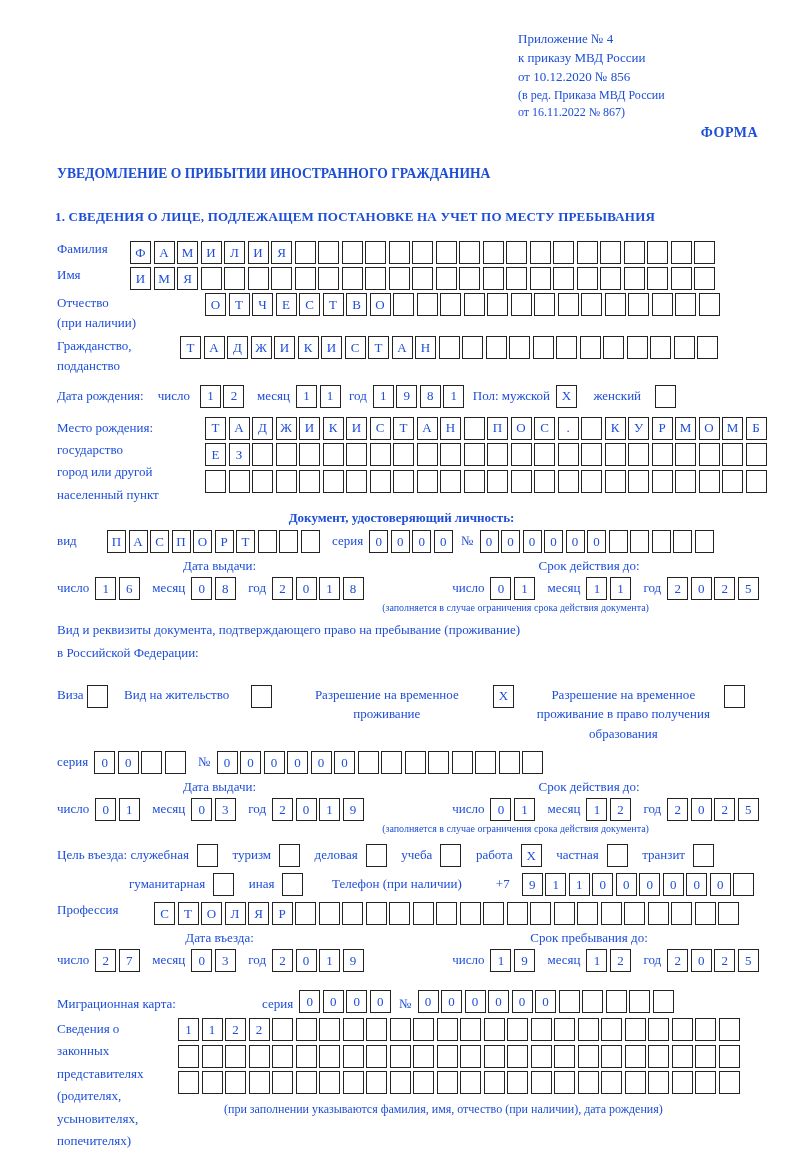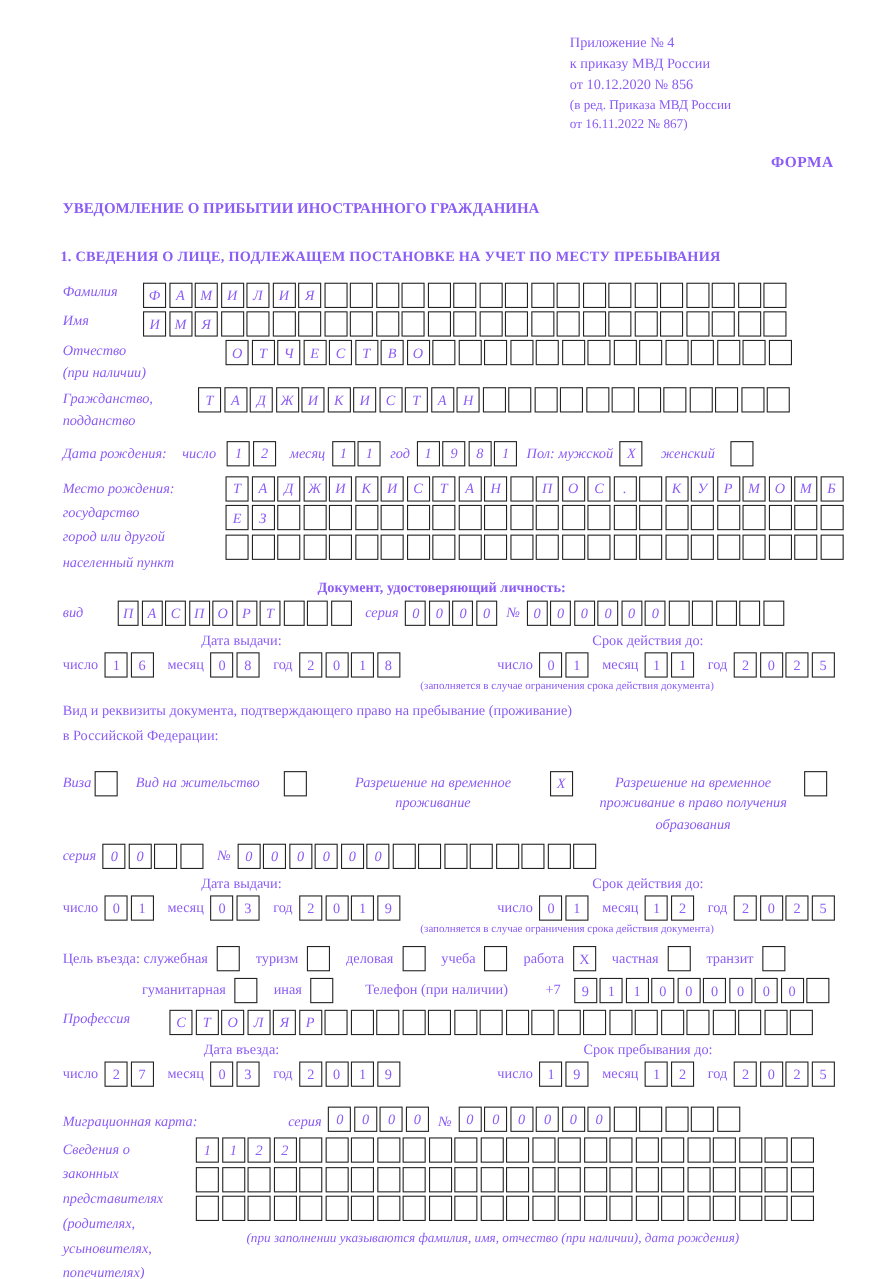--- a/index.html
+++ b/index.html
@@ -1,34 +1,34 @@
 <!DOCTYPE html>
 <html><head>
 <meta charset="utf-8">
 <style>
   html,body{margin:0;padding:0;background:#fff;}
   .page{
     position:relative;
     width:800px;height:1163px;
     box-sizing:border-box;
     background:#fff;
-    color:#8b5cf6;
+    color:#1d4ed8;
     font-family:"Liberation Serif","DejaVu Serif",serif;
     font-size:13px;
     padding:30px 4px 0 57px;
     overflow:hidden;
   }
   .appendix{width:250px;margin-left:auto;margin-right:28px;line-height:1.45;}
   .appendix .small{font-size:12px;}
-  .forma{font-weight:bold;text-align:right;margin:20px 38px 0 0;font-size:14px;letter-spacing:.5px;}
+  .forma{font-weight:bold;text-align:right;margin:4px 38px 0 0;font-size:14px;letter-spacing:.5px;}
   .title{font-weight:bold;text-align:left;font-size:13.6px;margin-top:22px;line-height:1.6;margin-right:50px;}
   .title-underline{display:inline-block;width:56px;border-bottom:2px solid #222;height:12px;margin-left:10px;}
   .sec-heading{font-weight:bold;font-size:13px;margin:24px 0 16px -2px;letter-spacing:.2px;}
 
-  .row{display:flex;align-items:flex-start;margin-bottom:3px;font-style:italic;}
+  .row{display:flex;align-items:flex-start;margin-bottom:3px;}
   .lbl{line-height:1.3;flex:none;}
   .lbl2{line-height:1.55;}
   .cells{display:flex;flex-wrap:nowrap;flex:none;}
   .cell{
     flex:none;display:inline-flex;align-items:center;justify-content:center;
     width:19px;height:21px;border:1.6px solid #232323;margin-right:2.5px;
     font-size:13px;background:#fff;
   }
   .sm .cell{width:17px;}
   .cb{margin-right:0;}

